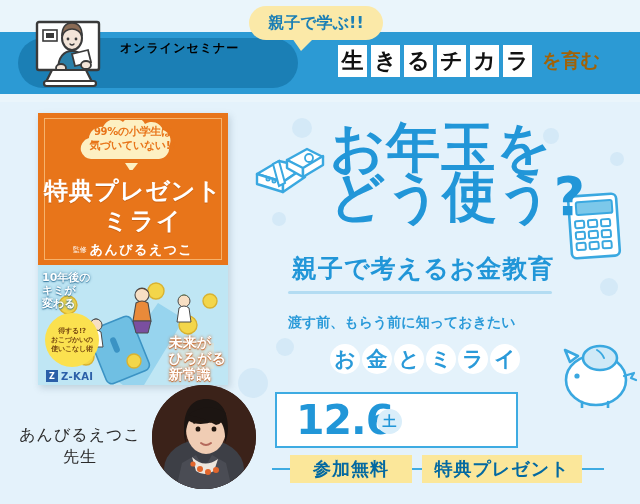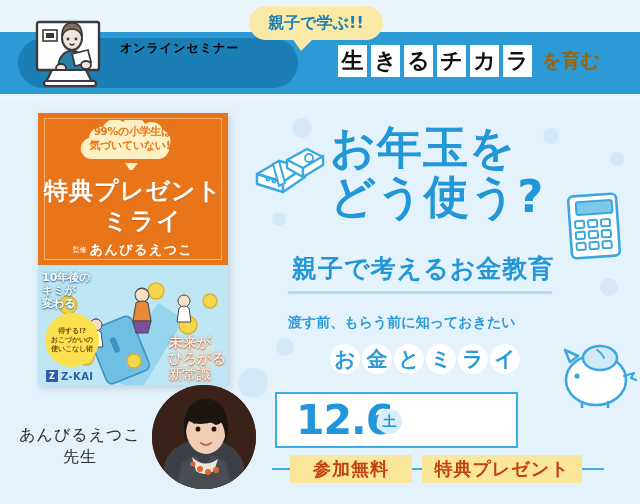--- a/index.html
+++ b/index.html
@@ -212,21 +212,21 @@
     font-size: 11px;
     font-weight: bold;
     line-height: 13px;
     text-shadow: 0 0 3px rgba(40,110,150,0.9), 0 1px 1px rgba(40,110,150,0.8);
   }
   .book-tag-right {
     position: absolute;
     right: 2px; bottom: 3px;
     color: #ffffff;
     font-size: 14px;
-    font-weight: normal;
+    font-weight: bold;
     line-height: 16px;
     text-align: left;
     text-shadow: 0 0 3px rgba(200,90,20,0.95), 0 1px 1px rgba(200,90,20,0.9);
   }
   .book-yellow-circle {
     position: absolute;
     left: 7px; bottom: 18px;
     width: 54px; height: 54px;
     border-radius: 50%;
     background: #fbe14f;
@@ -281,21 +281,21 @@
     text-align: center;
     font-size: 16px;
     color: #2b2b2b;
     line-height: 22px;
     letter-spacing: 1px;
   }
   
   .headline {
     position: absolute;
     left: 330px; top: 123px;
-    font-size: 45px;
+    font-size: 54px;
     font-weight: bold;
     color: #2196d8;
     line-height: 49px;
     letter-spacing: 1px;
     white-space: nowrap;
   }
   .subhead {
     position: absolute;
     left: 292px; top: 252px;
     font-size: 25px;
@@ -382,21 +382,21 @@
   .badge {
     position: absolute;
     top: 455px;
     height: 28px;
     background: #fbe79a;
     display: flex;
     align-items: center;
     justify-content: center;
     font-size: 18px;
     font-weight: bold;
-    color: #c2410c;
+    color: #0369a1;
     letter-spacing: 1px;
     white-space: nowrap;
   }
   .badge-free { left: 290px; width: 122px; }
   .badge-gift { left: 422px; width: 160px; }
   .badge-dash {
     position: absolute;
     top: 468px;
     height: 2px;
     background: #3eabe2;

